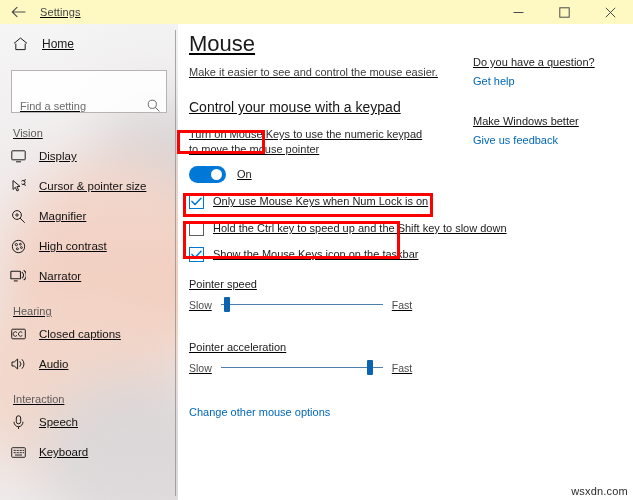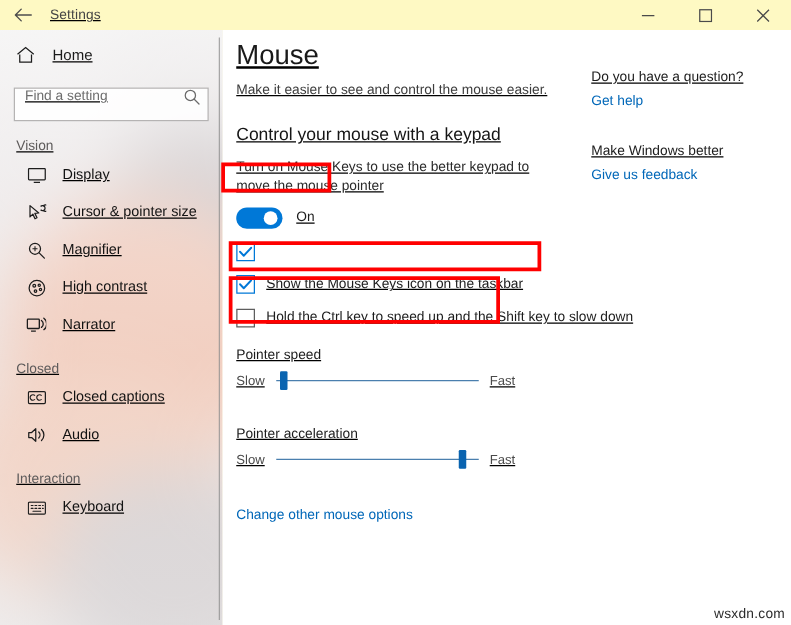--- a/index.html
+++ b/index.html
@@ -136,22 +136,22 @@
     text-align: right;
   }
   .home-row .label { font-size: 12px; color: #1b1b1b; }
 
   #search-wrap { padding: 12px 11px 0 11px; }
   #search-box {
     height: 25px;
     background: rgba(255,255,255,.88);
     border: 1px solid #b5b3b3;
     display: flex;
-    align-items: flex-start;
-    padding: 0 6px 0 8px;
+    align-items: flex-end;
+    padding: 16px 6px 0 8px;
   }
   #search-input {
     flex: 1 1 auto;
     border: 0;
     outline: 0;
     background: transparent;
     font-family: "Liberation Sans", sans-serif;
     font-size: 11px;
     color: #333;
     padding: 0;
@@ -171,21 +171,21 @@
   .nav-group-title {
     font-size: 11px;
     color: #5d5a5a;
     padding: 14px 0 2px 13px;
   }
   .nav-item {
     height: 30px;
     display: flex;
     align-items: center;
     gap: 13px;
-    padding-left: 21px;
+    padding-left: 10px;
     position: relative;
   }
   .nav-item .ico {
     width: 16px; height: 16px;
     display: flex; align-items: center; justify-content: center;
     color: #1d1d1d;
     flex: 0 0 16px;
   }
   .nav-item .label { font-size: 11.5px; color: #121212; }
 
@@ -463,21 +463,21 @@
         <div class="nav-item">
           <svg class="ico" width="15" height="14" viewBox="0 0 15 14" fill="none" stroke="#1d1d1d" stroke-width="1">
             <rect x="0.8" y="2.6" width="9" height="7" rx="0.6"></rect>
             <path d="M3.6 11.6 H7.2"></path>
             <path d="M11.4 3.6 a3.2 3.2 0 0 1 0 5.2" stroke-linecap="round"></path>
             <path d="M13.2 1.9 a5.4 5.4 0 0 1 0 8.6" stroke-linecap="round"></path>
           </svg>
           <span class="label">Narrator</span>
         </div>
 
-        <div class="nav-group-title">Closed</div>
+        <div class="nav-group-title">Hearing</div>
 
         <div class="nav-item">
           <span class="ico">
             <svg width="15" height="12" viewBox="0 0 15 12" fill="none" stroke="#1d1d1d" stroke-width="1">
               <rect x="0.7" y="1.2" width="13.6" height="9.6" rx="1"></rect>
               <path d="M6 4.6 a2.2 2.2 0 1 0 0 2.8" stroke-width="0.9"></path>
               <path d="M11.3 4.6 a2.2 2.2 0 1 0 0 2.8" stroke-width="0.9"></path>
             </svg>
           </span>
           <span class="label">Closed captions</span>
@@ -489,20 +489,30 @@
               <path d="M1 5 H3.3 L6.6 2 V12 L3.3 9 H1 Z" stroke-linejoin="round"></path>
               <path d="M9 4.6 a3.4 3.4 0 0 1 0 4.8" stroke-linecap="round"></path>
               <path d="M11.2 2.6 a6 6 0 0 1 0 8.8" stroke-linecap="round"></path>
             </svg>
           </span>
           <span class="label">Audio</span>
         </div>
 
         <div class="nav-group-title">Interaction</div>
 
+        <div class="nav-item">
+          <span class="ico">
+            <svg width="13" height="15" viewBox="0 0 13 15" fill="none" stroke="#1d1d1d" stroke-width="1">
+              <rect x="4.3" y="0.8" width="4.4" height="8" rx="2.2"></rect>
+              <path d="M2 7.2 a4.5 4.5 0 0 0 9 0" stroke-linecap="round"></path>
+              <path d="M6.5 11.6 V14"></path>
+            </svg>
+          </span>
+          <span class="label">Speech</span>
+        </div>
 
         <div class="nav-item">
           <span class="ico">
             <svg width="15" height="11" viewBox="0 0 15 11" fill="none" stroke="#1d1d1d" stroke-width="0.95">
               <rect x="0.7" y="0.7" width="13.6" height="9.6" rx="0.9"></rect>
               <path d="M3 3.4 h1.4 M6 3.4 h1.4 M9 3.4 h1.4 M12 3.4 h0.6
                        M3 5.7 h1.4 M6 5.7 h1.4 M9 5.7 h1.4 M12 5.7 h0.6
                        M4.4 8 h6.2" stroke-linecap="round"></path>
             </svg>
           </span>
@@ -513,53 +523,54 @@
     </div>
 
     <div id="main">
       <div id="main-cols">
 
         <div id="main-left">
           <div id="page-title">Mouse</div>
           <div id="page-subtitle">Make it easier to see and control the mouse easier.</div>
 
           <div class="section-head">Control your mouse with a keypad</div>
-          <div class="body-text">Turn on Mouse Keys to use the better keypad to move the mouse pointer</div>
+          <div class="body-text">Turn on Mouse Keys to use the numeric keypad to move the mouse pointer</div>
 
           
           <div class="toggle-row">
             <div class="toggle">
               <div class="knob"></div>
             </div>
             <span class="toggle-label">On</span>
           </div>
 
           
           <div class="cb-row">
             <span class="cb">
               <svg width="11" height="9" viewBox="0 0 11 9" fill="none" stroke="#0078d7" stroke-width="1.5">
                 <path d="M1 4.4 L4 7.6 L10 1.2" stroke-linecap="round" stroke-linejoin="round"></path>
               </svg>
             </span>
+            <span class="cb-label">Only use Mouse Keys when Num Lock is on</span>
+          </div>
+
+          
+          <div class="cb-row" style="margin-top:12px;">
+            <span class="cb unchecked"></span>
+            <span class="cb-label">Hold the Ctrl key to speed up and the Shift key to slow down</span>
           </div>
 
           
           <div class="cb-row">
             <span class="cb">
               <svg width="11" height="9" viewBox="0 0 11 9" fill="none" stroke="#0078d7" stroke-width="1.5">
                 <path d="M1 4.4 L4 7.6 L10 1.2" stroke-linecap="round" stroke-linejoin="round"></path>
               </svg>
             </span>
             <span class="cb-label">Show the Mouse Keys icon on the taskbar</span>
-          </div>
-
-          
-          <div class="cb-row" style="margin-top:12px;">
-            <span class="cb unchecked"></span>
-            <span class="cb-label">Hold the Ctrl key to speed up and the Shift key to slow down</span>
           </div>
 
           
           <div class="slider-block" style="margin-top:16px;">
             <div class="slider-title">Pointer speed</div>
             <div class="slider-row">
               <span class="slider-end">Slow</span>
               <span class="slider-track-wrap">
                 <span class="slider-track"></span>
                 <span class="slider-thumb" id="thumb-speed" style="left: 4%;"></span>

